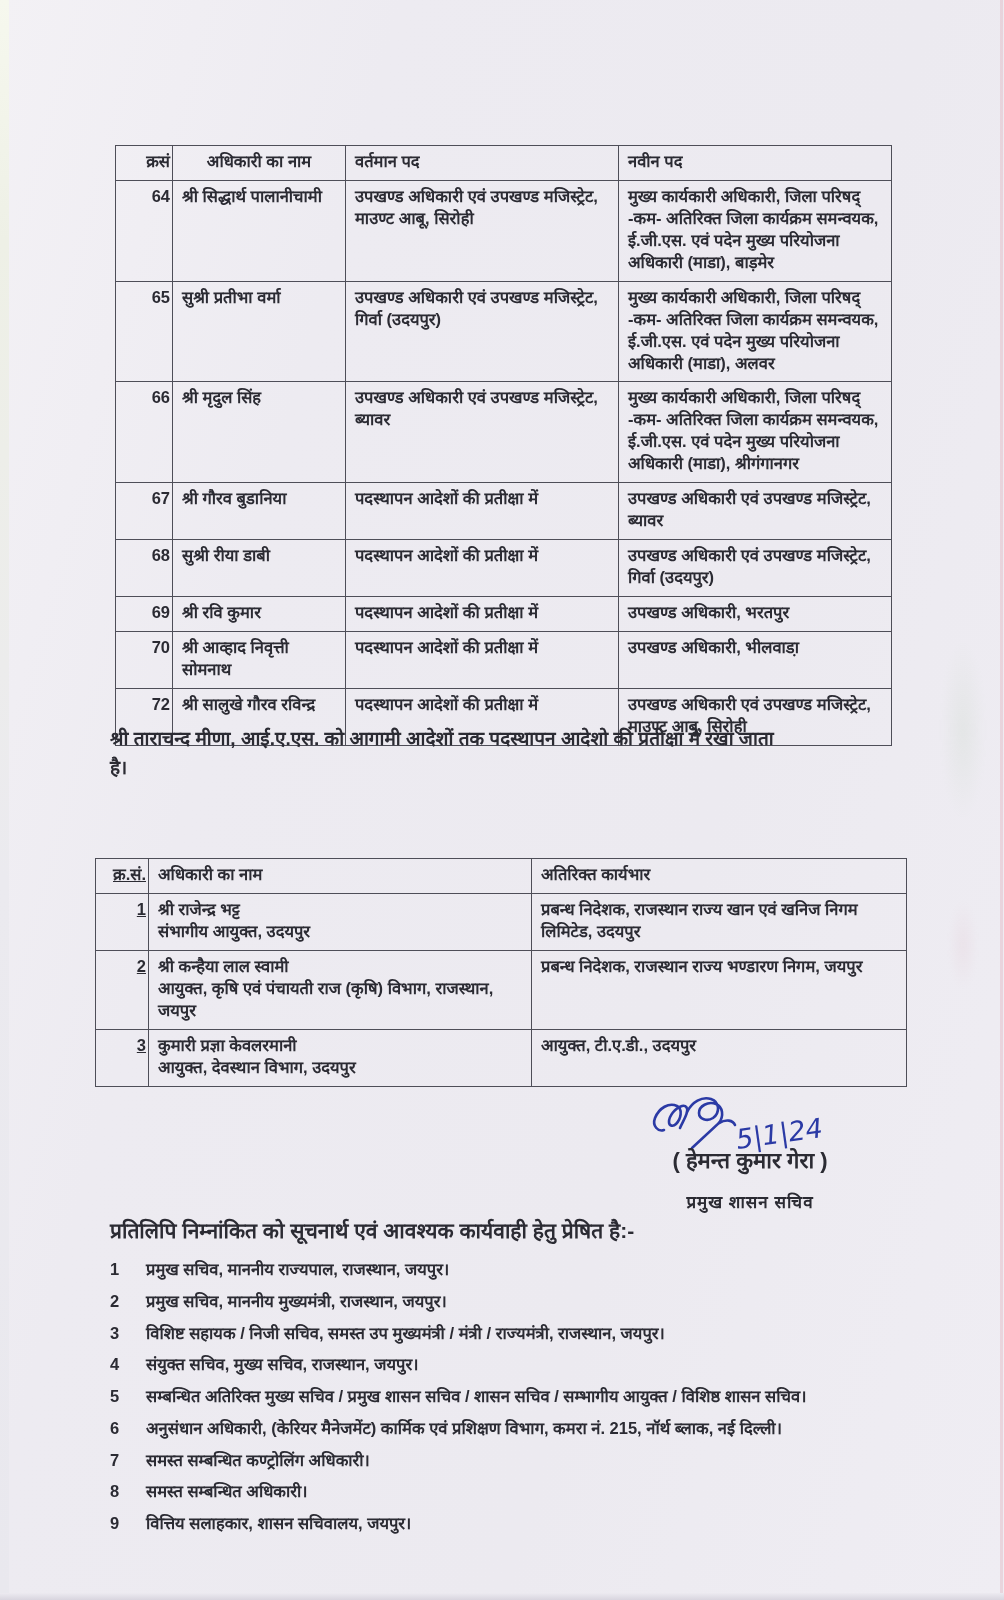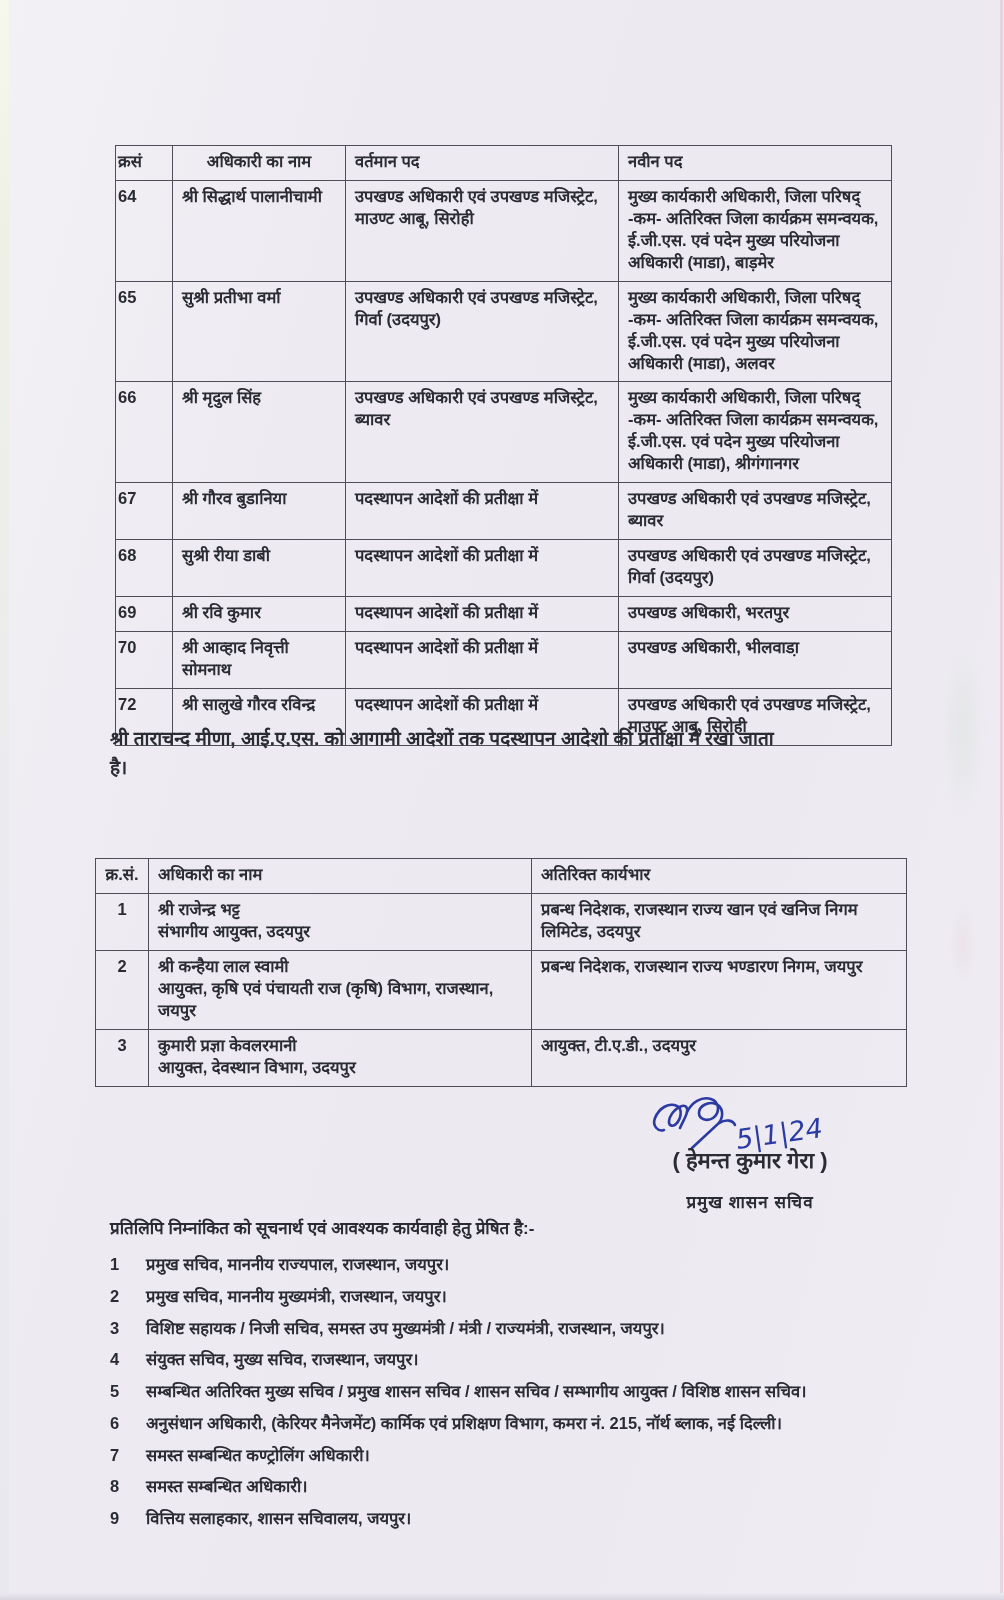--- a/index.html
+++ b/index.html
@@ -32,39 +32,39 @@
     vertical-align:top;
     padding:5px 9px 7px 9px;
     font-size:16.5px;font-weight:600;line-height:1.33;
     word-wrap:break-word;
   }
   th{font-weight:700;}
 
   .tbl1{position:absolute;left:115px;top:145px;width:776px;}
   .tbl1 col.c1{width:57px;}  .tbl1 col.c2{width:173px;}
   .tbl1 col.c3{width:273px;} .tbl1 col.c4{width:273px;}
-  .tbl1 th.c1,.tbl1 td.c1{text-align:left;padding-left:2px;padding-right:2px;}
+  .tbl1 th.c1,.tbl1 td.c1{text-align:right;padding-left:2px;padding-right:2px;}
   .tbl1 th.c3,.tbl1 th.c4{text-align:left;}
 
   .para{position:absolute;font-size:19px;font-weight:600;line-height:1.55;}
   .para1{left:110px;top:724px;width:680px;}
   .para2{left:95px;top:796px;width:818px;}
 
   .tbl2{position:absolute;left:95px;top:858px;width:811px;}
   .tbl2 col.c1{width:53px;}  .tbl2 col.c2{width:383px;} .tbl2 col.c3{width:375px;}
-  .tbl2 td.c1,.tbl2 th.c1{text-align:center;padding-left:2px;padding-right:2px;}
+  .tbl2 td.c1,.tbl2 th.c1{text-align:right;padding-left:2px;padding-right:2px;text-decoration:underline;}
 
   .sig{position:absolute;left:600px;top:1088px;width:300px;text-align:center;}
   .sig .by-order{font-size:17px;font-weight:700;}
   .sig .ink{display:block;margin:-2px auto -16px auto;}
   .sig .sname{font-size:22px;font-weight:700;}
   .sig .sdesig{font-size:17px;font-weight:700;margin-top:16px;letter-spacing:1px;}
 
   .copy{position:absolute;left:110px;top:1216px;width:800px;}
-  .copy-head{font-size:17px;font-weight:600;margin-bottom:14px;}
+  .copy-head{font-size:21px;font-weight:600;margin-bottom:14px;}
   .copy-item{display:flex;font-size:16.5px;font-weight:600;margin-bottom:9.5px;line-height:1.35;}
   .copy-item .no{width:36px;flex:0 0 36px;}
   .copy-item .txt{flex:1;}
 </style>
 </head>
 <body>
 
 <div class="page">
 
   <div class="edge-left"></div>

